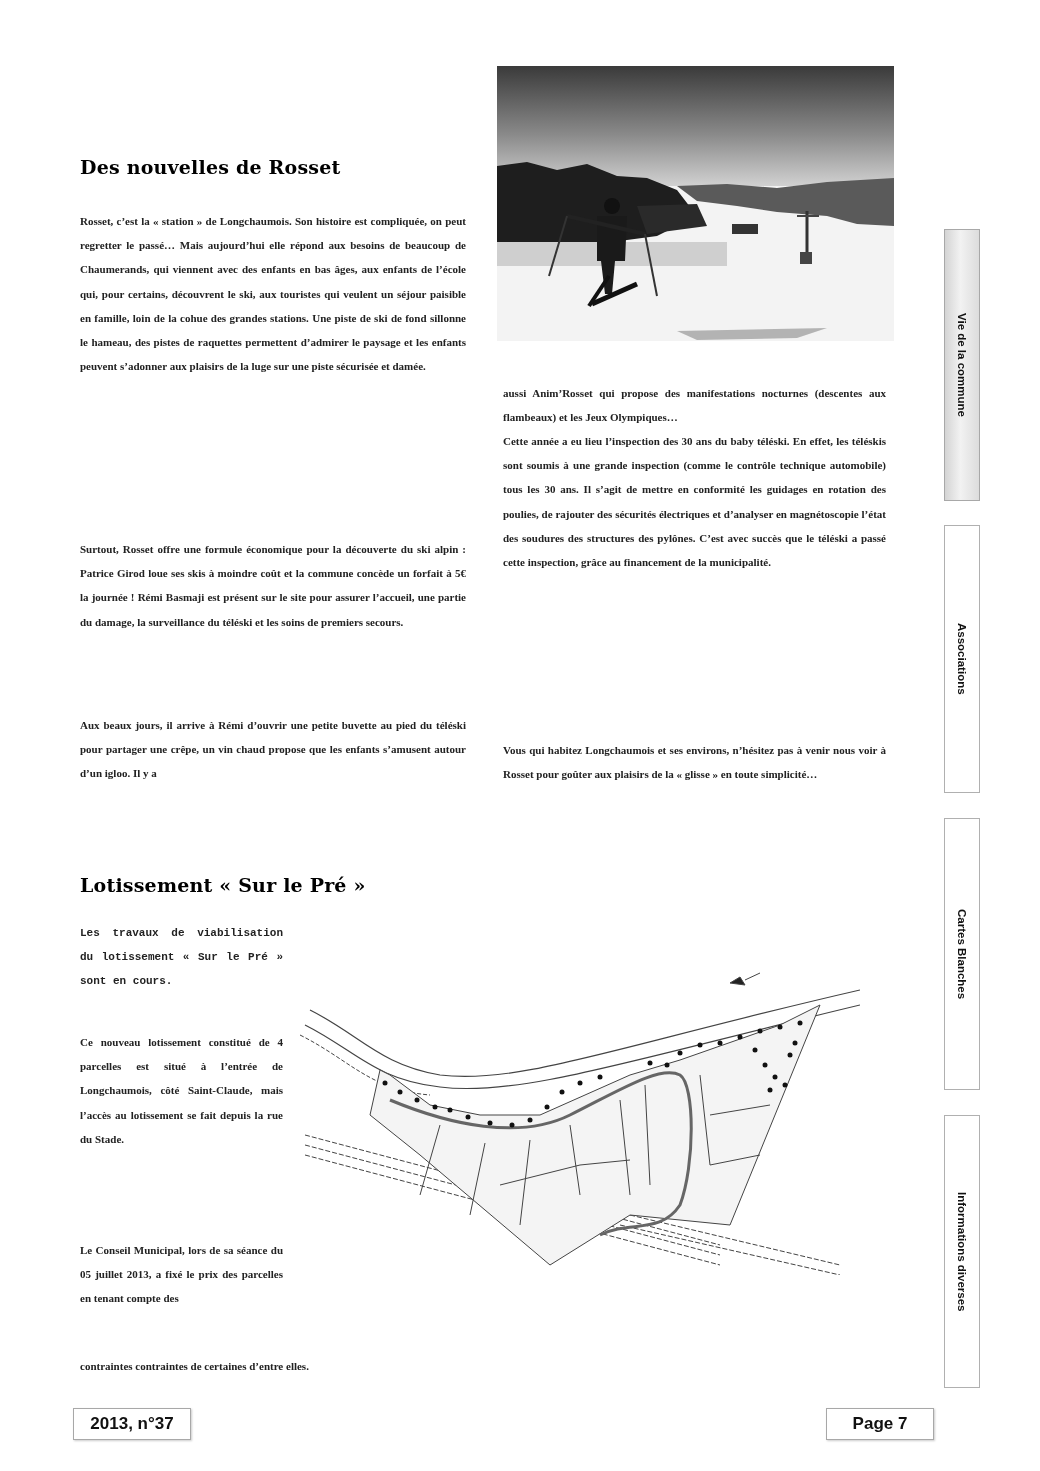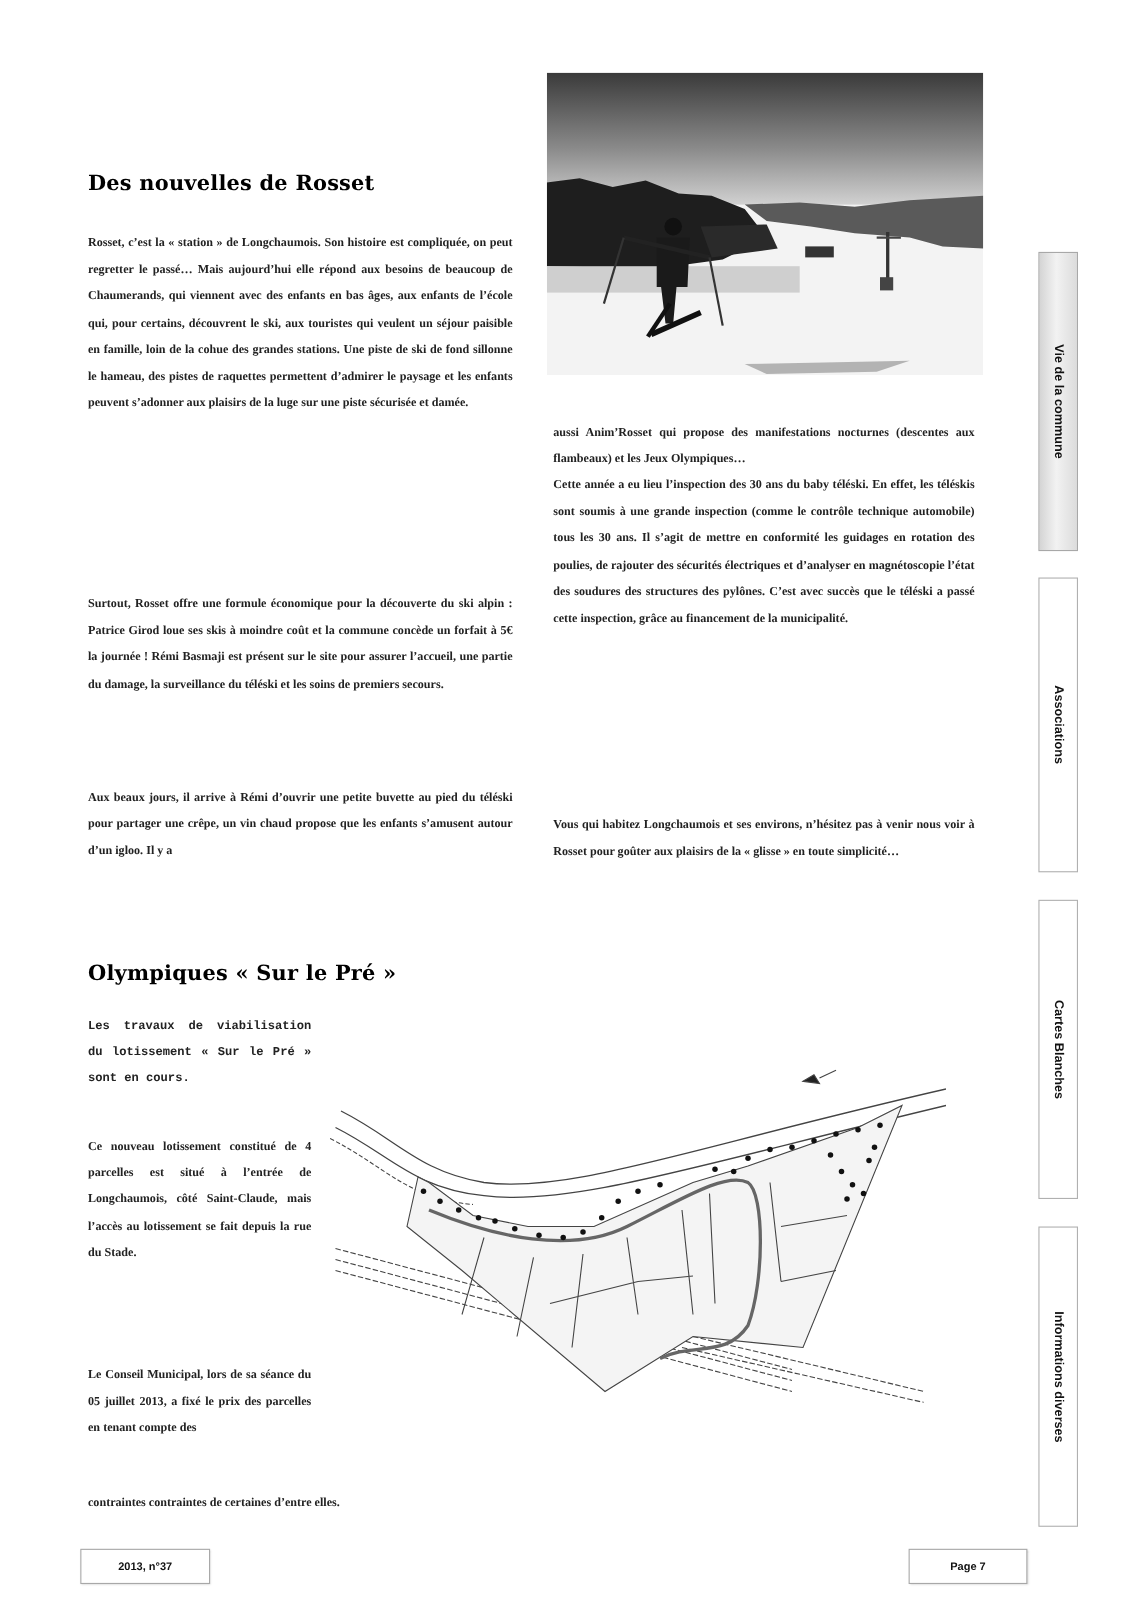--- a/index.html
+++ b/index.html
@@ -12,21 +12,21 @@
           hyphens:manual; }
   .photo { position:absolute; left:497px; top:66px; width:397px; height:275px; overflow:hidden; }
   .plan { position:absolute; left:300px; top:965px; width:560px; height:310px; }
   .tab { position:absolute; left:944px; width:34px; border:1.5px solid #b0b0b0;
          background:#fff; display:flex; align-items:center; justify-content:center; }
   .tab.active { background:linear-gradient(to right,#d4d4d4,#f2f2f2 45%,#dcdcdc); border-color:#a8a8a8; }
   .tab span { writing-mode:vertical-rl; font-family:"Liberation Sans", sans-serif; font-weight:bold;
               font-size:11.5px; color:#111; white-space:nowrap; }
   .footer-box { position:absolute; top:1408px; height:30px; border:1.5px solid #a8a8a8;
                 box-shadow:1px 1px 2px #ccc; display:flex; align-items:center; justify-content:center;
-                font-family:"Liberation Sans", sans-serif; font-weight:bold; font-size:10px; color:#111; }
+                font-family:"Liberation Sans", sans-serif; font-weight:bold; font-size:17px; color:#111; }
 </style>
 </head>
 <body>
 
 <h2 class="heading" style="left:80px; top:156px;">Des nouvelles de Rosset</h2>
 
 <p class="para" style="left:80px; top:209px; width:386px;">Rosset, c’est la « station » de Longchaumois. Son histoire est compliquée, on peut regretter le passé… Mais aujourd’hui elle répond aux besoins de beaucoup de Chaumerands, qui viennent avec des enfants en bas âges, aux enfants de l’école qui, pour certains, découvrent le ski, aux touristes qui veulent un séjour paisible en famille, loin de la cohue des grandes stations. Une piste de ski de fond sillonne le hameau, des pistes de raquettes permettent d’admirer le paysage et les enfants peuvent s’adonner aux plaisirs de la luge sur une piste sécurisée et damée.</p>
 <p class="para" style="left:80px; top:537px; width:386px;">Surtout, Rosset offre une formule économique pour la découverte du ski alpin : Patrice Girod loue ses skis à moindre coût et la commune concède un forfait à 5€ la journée ! Rémi Basmaji est présent sur le site pour assurer l’accueil, une partie du damage, la surveillance du téléski et les soins de premiers secours.</p>
 <p class="para" style="left:80px; top:713px; width:386px;">Aux beaux jours, il arrive à Rémi d’ouvrir une petite buvette au pied du téléski pour partager une crêpe, un vin chaud propose que les enfants s’amusent autour d’un igloo. Il y a</p>
 
@@ -58,21 +58,21 @@
     <line x1="95" y1="238" x2="140" y2="218" stroke="#111" stroke-width="5"></line>
     <line x1="92" y1="240" x2="112" y2="210" stroke="#111" stroke-width="4"></line>
     <path d="M180 265 L330 262 L300 272 L200 274 Z" fill="#888" opacity="0.6"></path>
   </svg>
 </div>
 
 <p class="para" style="left:503px; top:345px; width:383px;margin-top:36px;">aussi Anim’Rosset qui propose des manifestations nocturnes (descentes aux flambeaux) et les Jeux Olympiques…</p>
 <p class="para" style="left:503px; top:429px; width:383px;">Cette année a eu lieu l’inspection des 30 ans du baby téléski. En effet, les téléskis sont soumis à une grande inspection (comme le contrôle technique automobile) tous les 30 ans. Il s’agit de mettre en conformité les guidages en rotation des poulies, de rajouter des sécurités électriques et d’analyser en magnétoscopie l’état des soudures des structures des pylônes. C’est avec succès que le téléski a passé cette inspection, grâce au financement de la municipalité.</p>
 <p class="para" style="left:503px; top:706px; width:383px;margin-top:32px;">Vous qui habitez Longchaumois et ses environs, n’hésitez pas à venir nous voir à Rosset pour goûter aux plaisirs de la « glisse » en toute simplicité…</p>
 
-<h2 class="heading" style="left:80px; top:874px;">Olympiques « Sur le Pré »</h2>
+<h2 class="heading" style="left:80px; top:874px;">Lotissement « Sur le Pré »</h2>
 
 <p class="para" style="left:80px; top:921px; width:203px;font-family:Liberation Mono, monospace;">Les travaux de viabilisation du lotissement « Sur le Pré » sont en cours.</p>
 <p class="para" style="left:80px; top:1030px; width:203px;">Ce nouveau lotissement constitué de 4 parcelles est situé à l’entrée de Longchaumois, côté Saint-Claude, mais l’accès au lotissement se fait depuis la rue du Stade.</p>
 <p class="para" style="left:80px; top:1238px; width:203px;">Le Conseil Municipal, lors de sa séance du 05 juillet 2013, a fixé le prix des parcelles en tenant compte des</p>
 <p class="para" style="left:80px; top:1354px; width:420px; text-align:left; white-space:nowrap;">contraintes contraintes de certaines d’entre elles.</p>
 
 <div class="plan" title="Plan du lotissement Sur le Pré">
   <svg width="560" height="310" viewBox="0 0 560 310" fill="none" stroke="#444" stroke-width="1">
 
     <path d="M10 45 C60 70 80 100 140 110 C220 120 320 80 560 25" stroke-width="1.2"></path>

